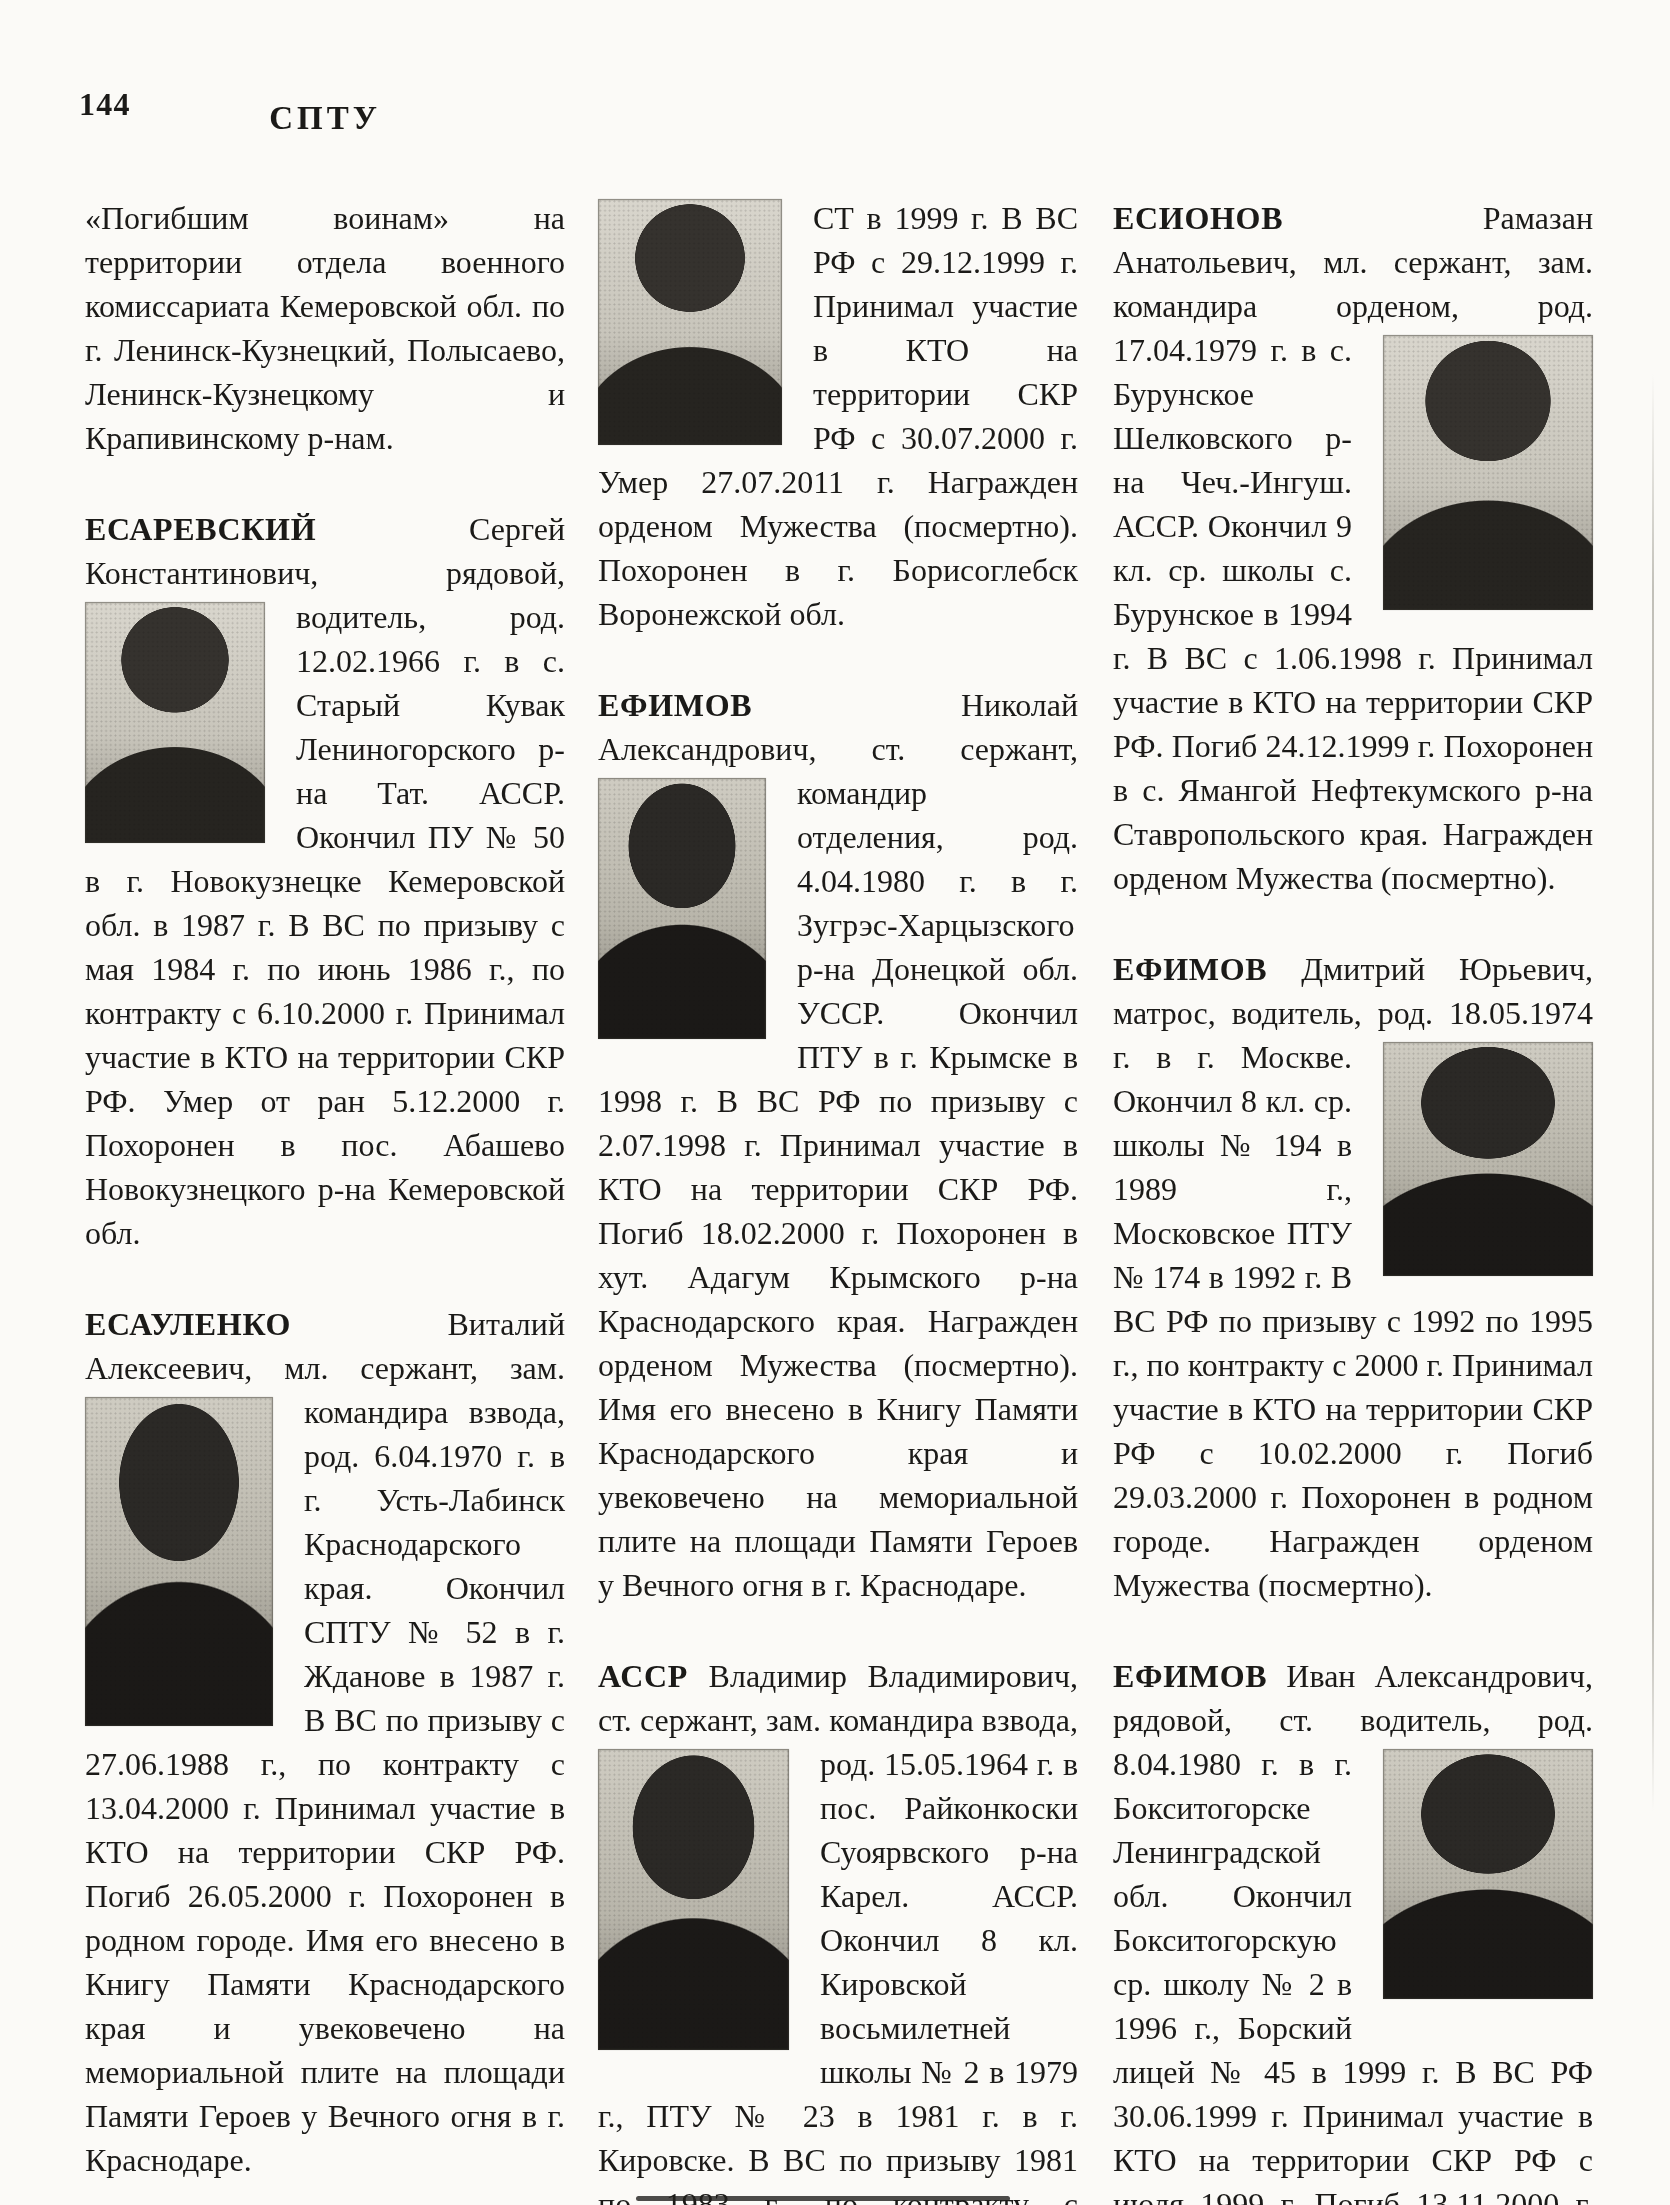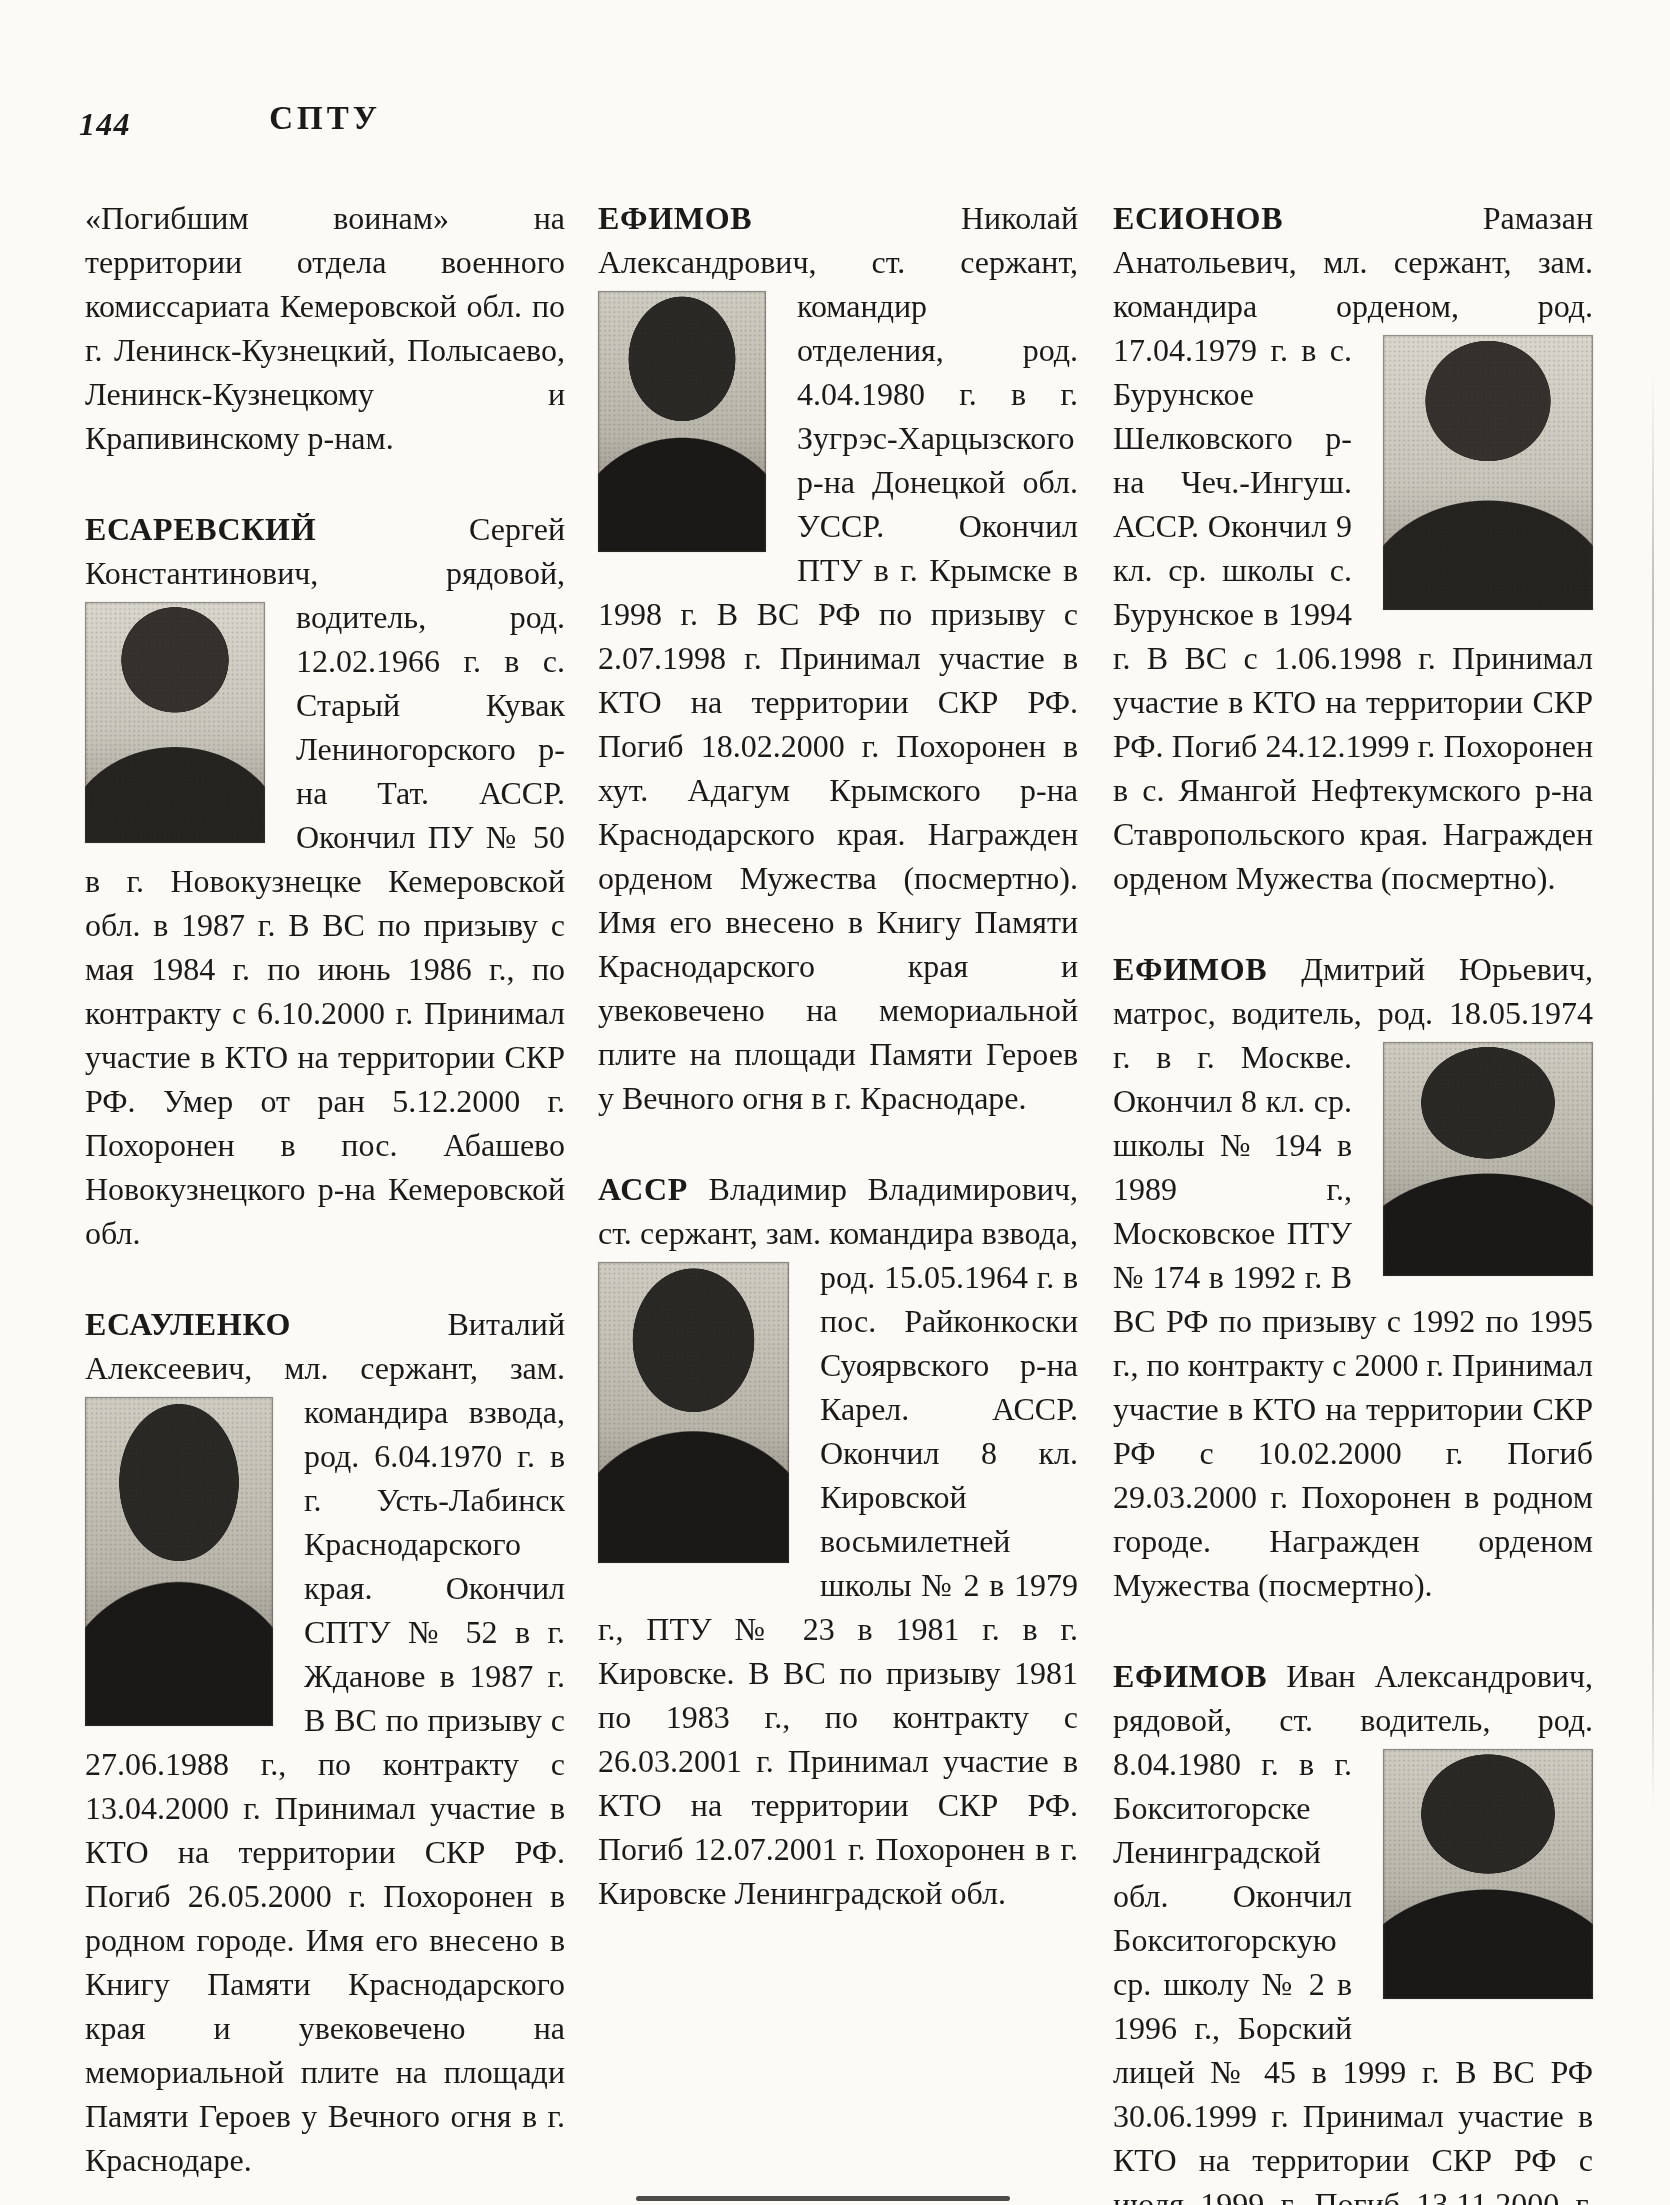--- a/index.html
+++ b/index.html
@@ -5,22 +5,22 @@
   html,body{margin:0;padding:0;background:#e8e6e1;}
   .page{
     position:relative;
     width:1671px;height:2205px;
     background:#fbfaf7;
     font-family:"Liberation Serif","DejaVu Serif",serif;
     color:#1b1a18;
     overflow:hidden;
   }
   .page-number{
-    position:absolute;left:79px;top:106px;
-    font-size:32px;font-weight:bold;letter-spacing:1.3px;font-style:italic;
+    position:absolute;left:79px;top:86px;
+    font-size:32px;font-weight:bold;letter-spacing:1.3px;
   }
   .running-head{
     position:absolute;left:77px;top:100px;width:496px;
     text-align:center;font-size:33px;font-weight:bold;letter-spacing:4px;
   }
   .col{
     position:absolute;top:188px;width:496px;
     font-size:32px;line-height:44px;
     text-align:justify;
   }
@@ -88,20 +88,24 @@
 
     <div class="entry">
       <b class="surname">ЕСИН</b>
       <span> Иван Васильевич, рядовой, водитель, род. 28.11.1979 г. в с. Русаново Новохоперского р-на Воронежской обл. Окончил 9 кл. ср. школы № 13 в г. Борисоглебске Воронежской обл., Борисоглебский</span>
     </div>
 
   </div>
 
   <div class="col" id="col2">
 
+    <div class="entry">
+      <div class="photo left" style="width:184px;height:246px;margin-top:2.7px;"></div>
+      <span>СТ в 1999 г. В ВС РФ с 29.12.1999 г. Принимал участие в КТО на территории СКР РФ с 30.07.2000 г. Умер 27.07.2011 г. Награжден орденом Мужества (посмертно). Похоронен в г. Борисоглебск Воронежской обл.</span>
+    </div>
 
     <div class="entry">
       <b class="surname">ЕФИМОВ</b>
       <span> Николай Александрович, ст. сержант, командир</span>
       <div class="photo left dark" style="width:168px;height:261px;"></div>
       <span>отделения, род. 4.04.1980 г. в г. Зугрэс-Харцызского р-на Донецкой обл. УССР. Окончил ПТУ в г. Крымске в 1998 г. В ВС РФ по призыву с 2.07.1998 г. Принимал участие в КТО на территории СКР РФ. Погиб 18.02.2000 г. Похоронен в хут. Адагум Крымского р-на Краснодарского края. Награжден орденом Мужества (посмертно). Имя его внесено в Книгу Памяти Краснодарского края и увековечено на мемориальной плите на площади Памяти Героев у Вечного огня в г. Краснодаре.</span>
     </div>
 
     <div class="entry">
       <b class="surname">АССР</b>

